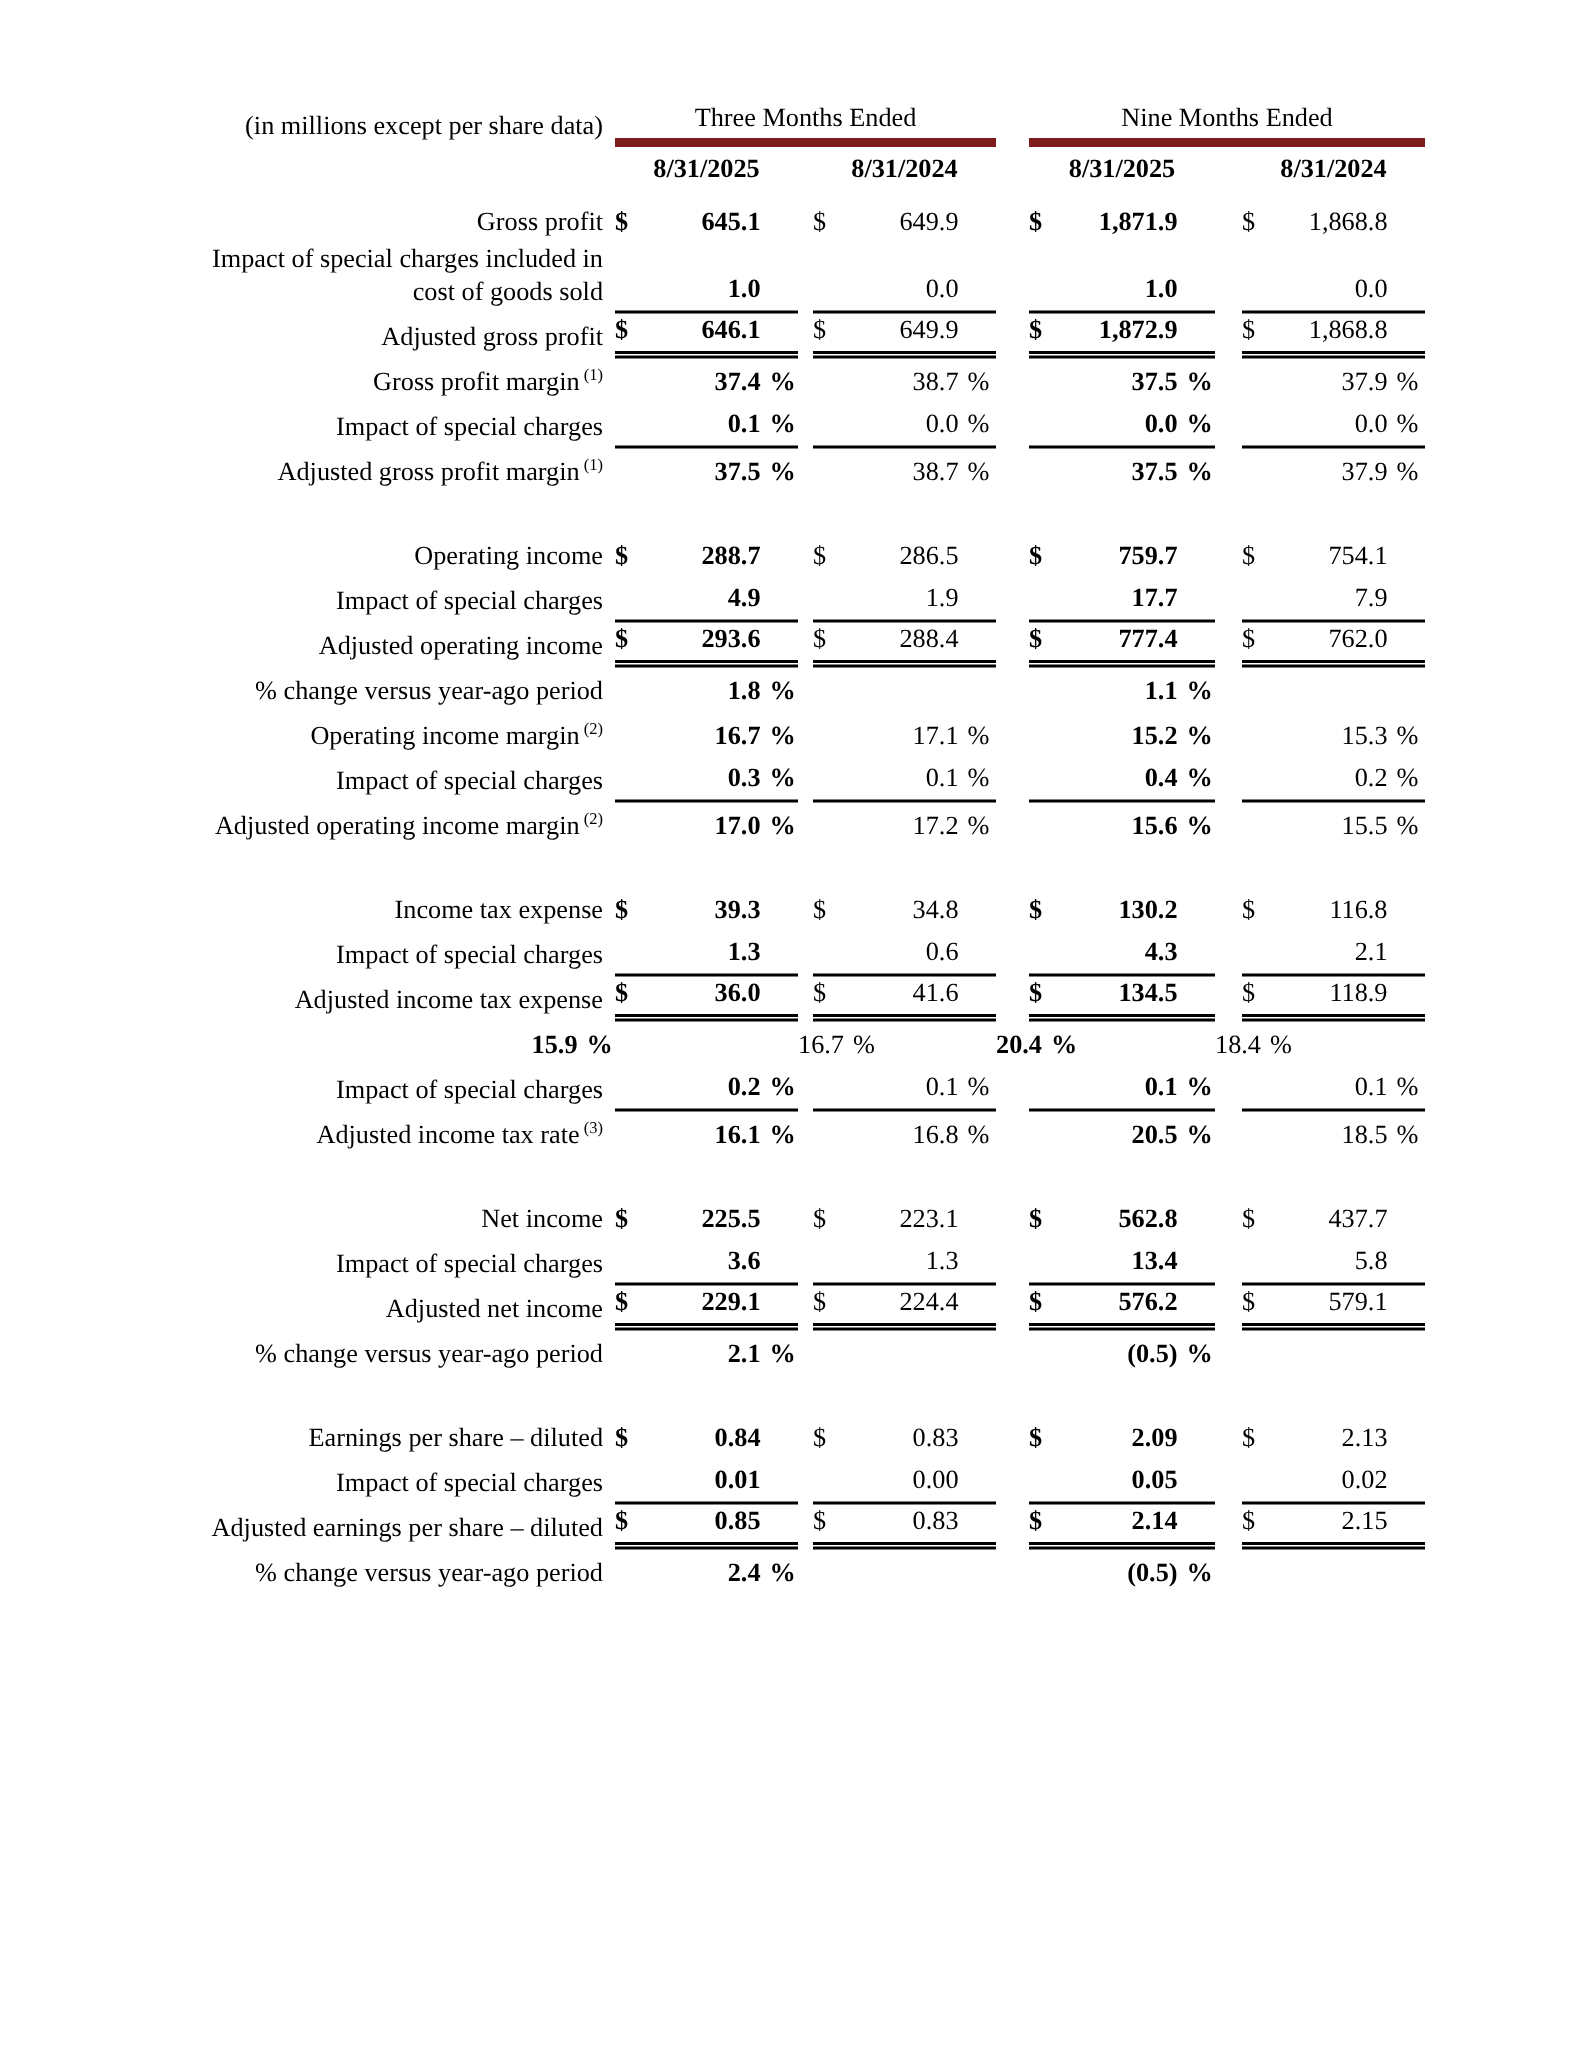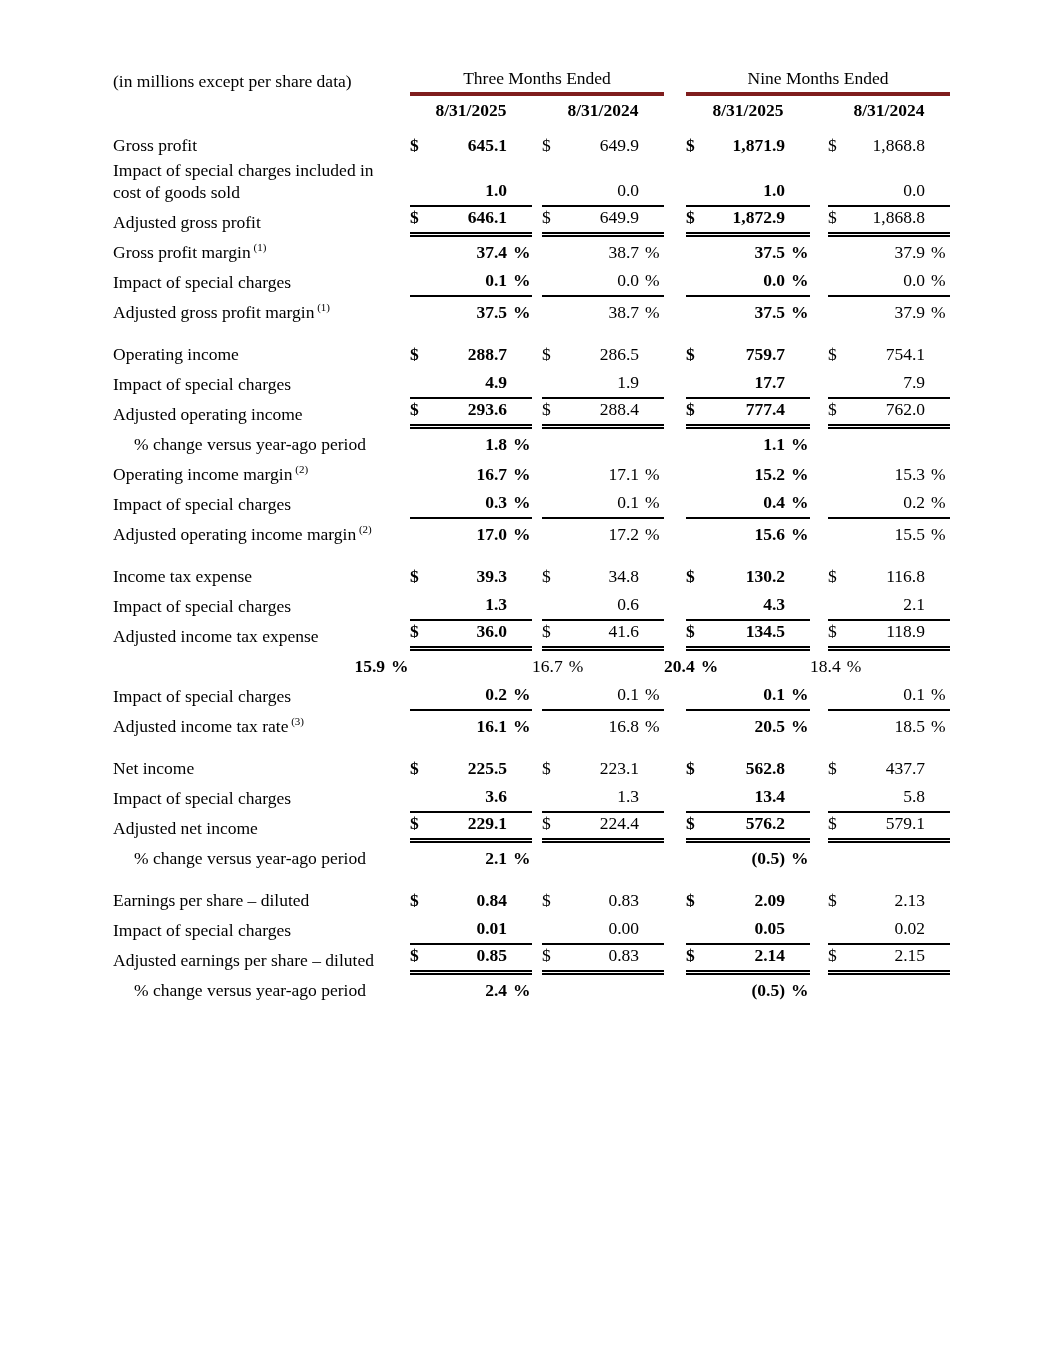--- a/index.html
+++ b/index.html
@@ -20,45 +20,45 @@
     min-height: 30px;
     line-height: 1.25;
   }
   .header-row1 {
     grid-template-columns: 297px 254px 22px 264px;
     min-height: 26px;
   }
   .header-row2 { min-height: 30px; }
 
   .cell { box-sizing: border-box; }
-  .label { padding-right: 8px; padding-bottom: 3px; }
+  .label { padding-right: 8px; padding-bottom: 3px; text-align: right; }
   .label.indent { padding-left: 21px; }
   .fn { font-size: 11px; vertical-align: super; line-height: 0; }
 
   .group {
     text-align: center;
-    border-bottom: 4px solid #7f1d1d;
+    border-bottom: 6px solid #7f1d1d;
     padding-bottom: 2px;
   }
   .date { text-align: center; padding-bottom: 4px; font-weight: bold; }
   .bold { font-weight: bold; }
 
   .val {
     display: flex;
     align-items: baseline;
     padding-bottom: 3px;
   }
   .cur { width: 16px; text-align: left; }
   .num { flex: 1; text-align: right; }
   .pct { width: 25px; padding-left: 6px; box-sizing: border-box; text-align: left; }
 
   .rule-single { border-bottom: 2px solid #000; }
   .rule-double { border-bottom: 5px double #000; }
 
-  .section { margin-top: 12px; }
+  .section { margin-top: 26px; }
   .section:first-child { margin-top: 4px; }
 </style>
 </head>
 <body>
 
 <div id="financial-table">
 
   <div class="row header-row1">
     <div class="cell label">(in millions except per share data)</div>
     <div class="cell group">

